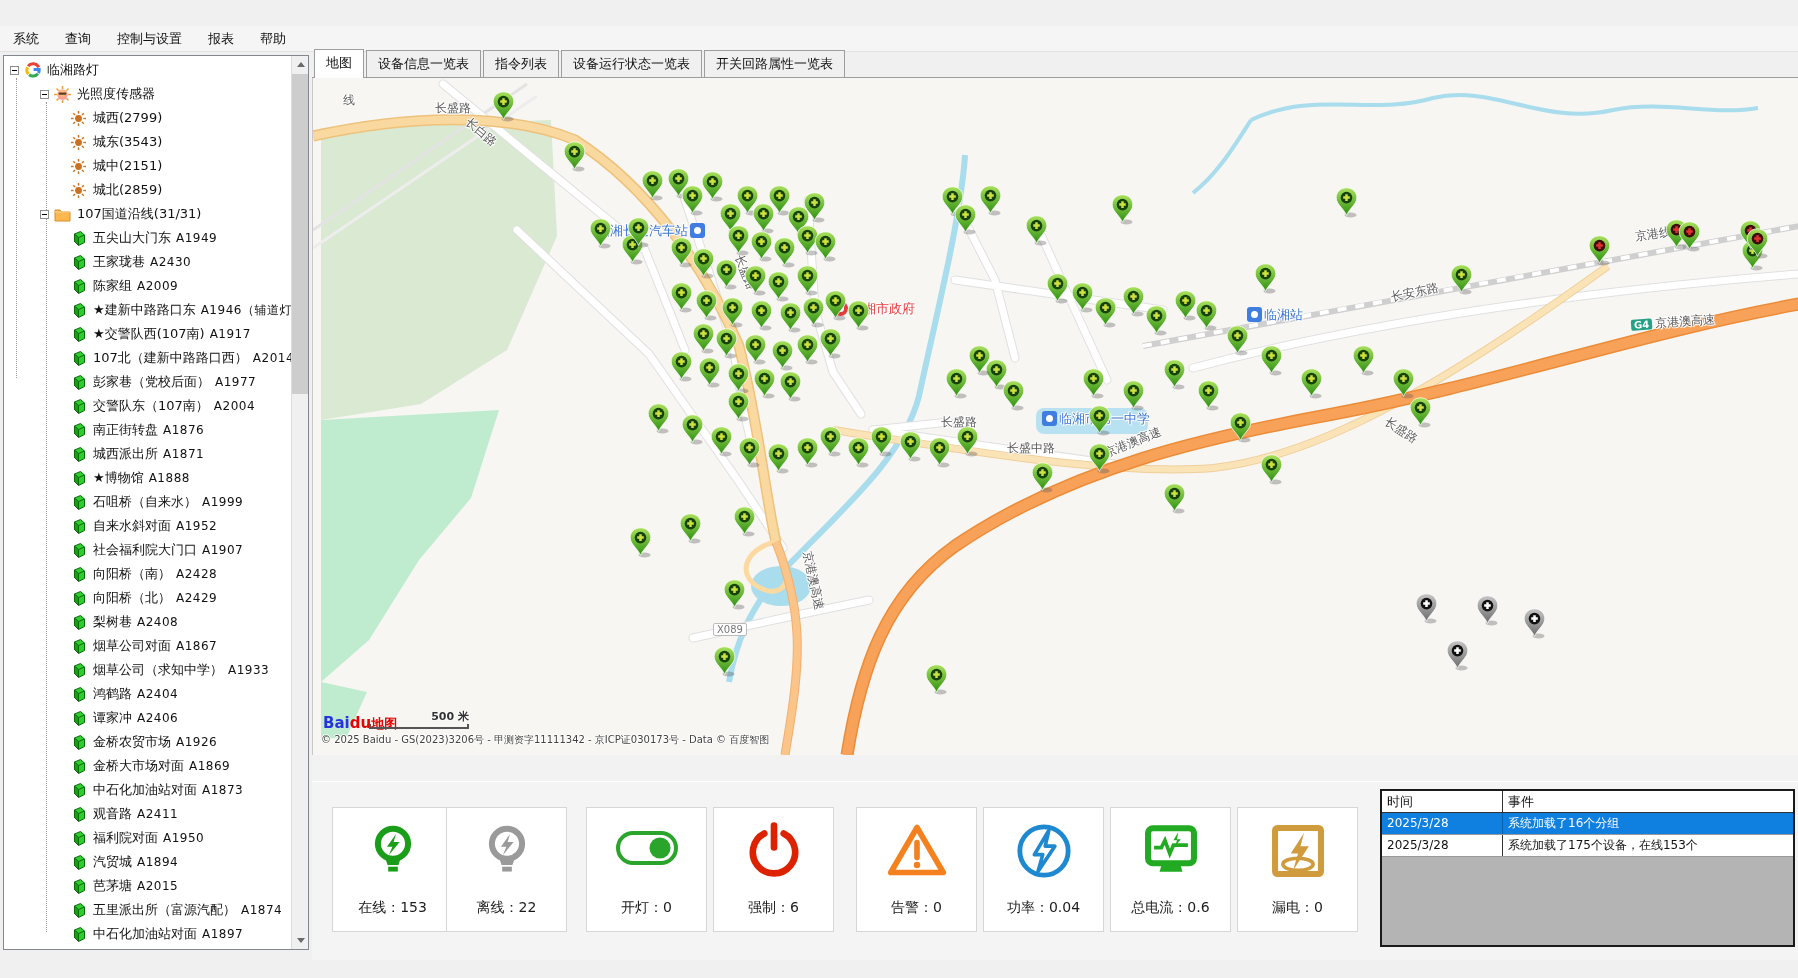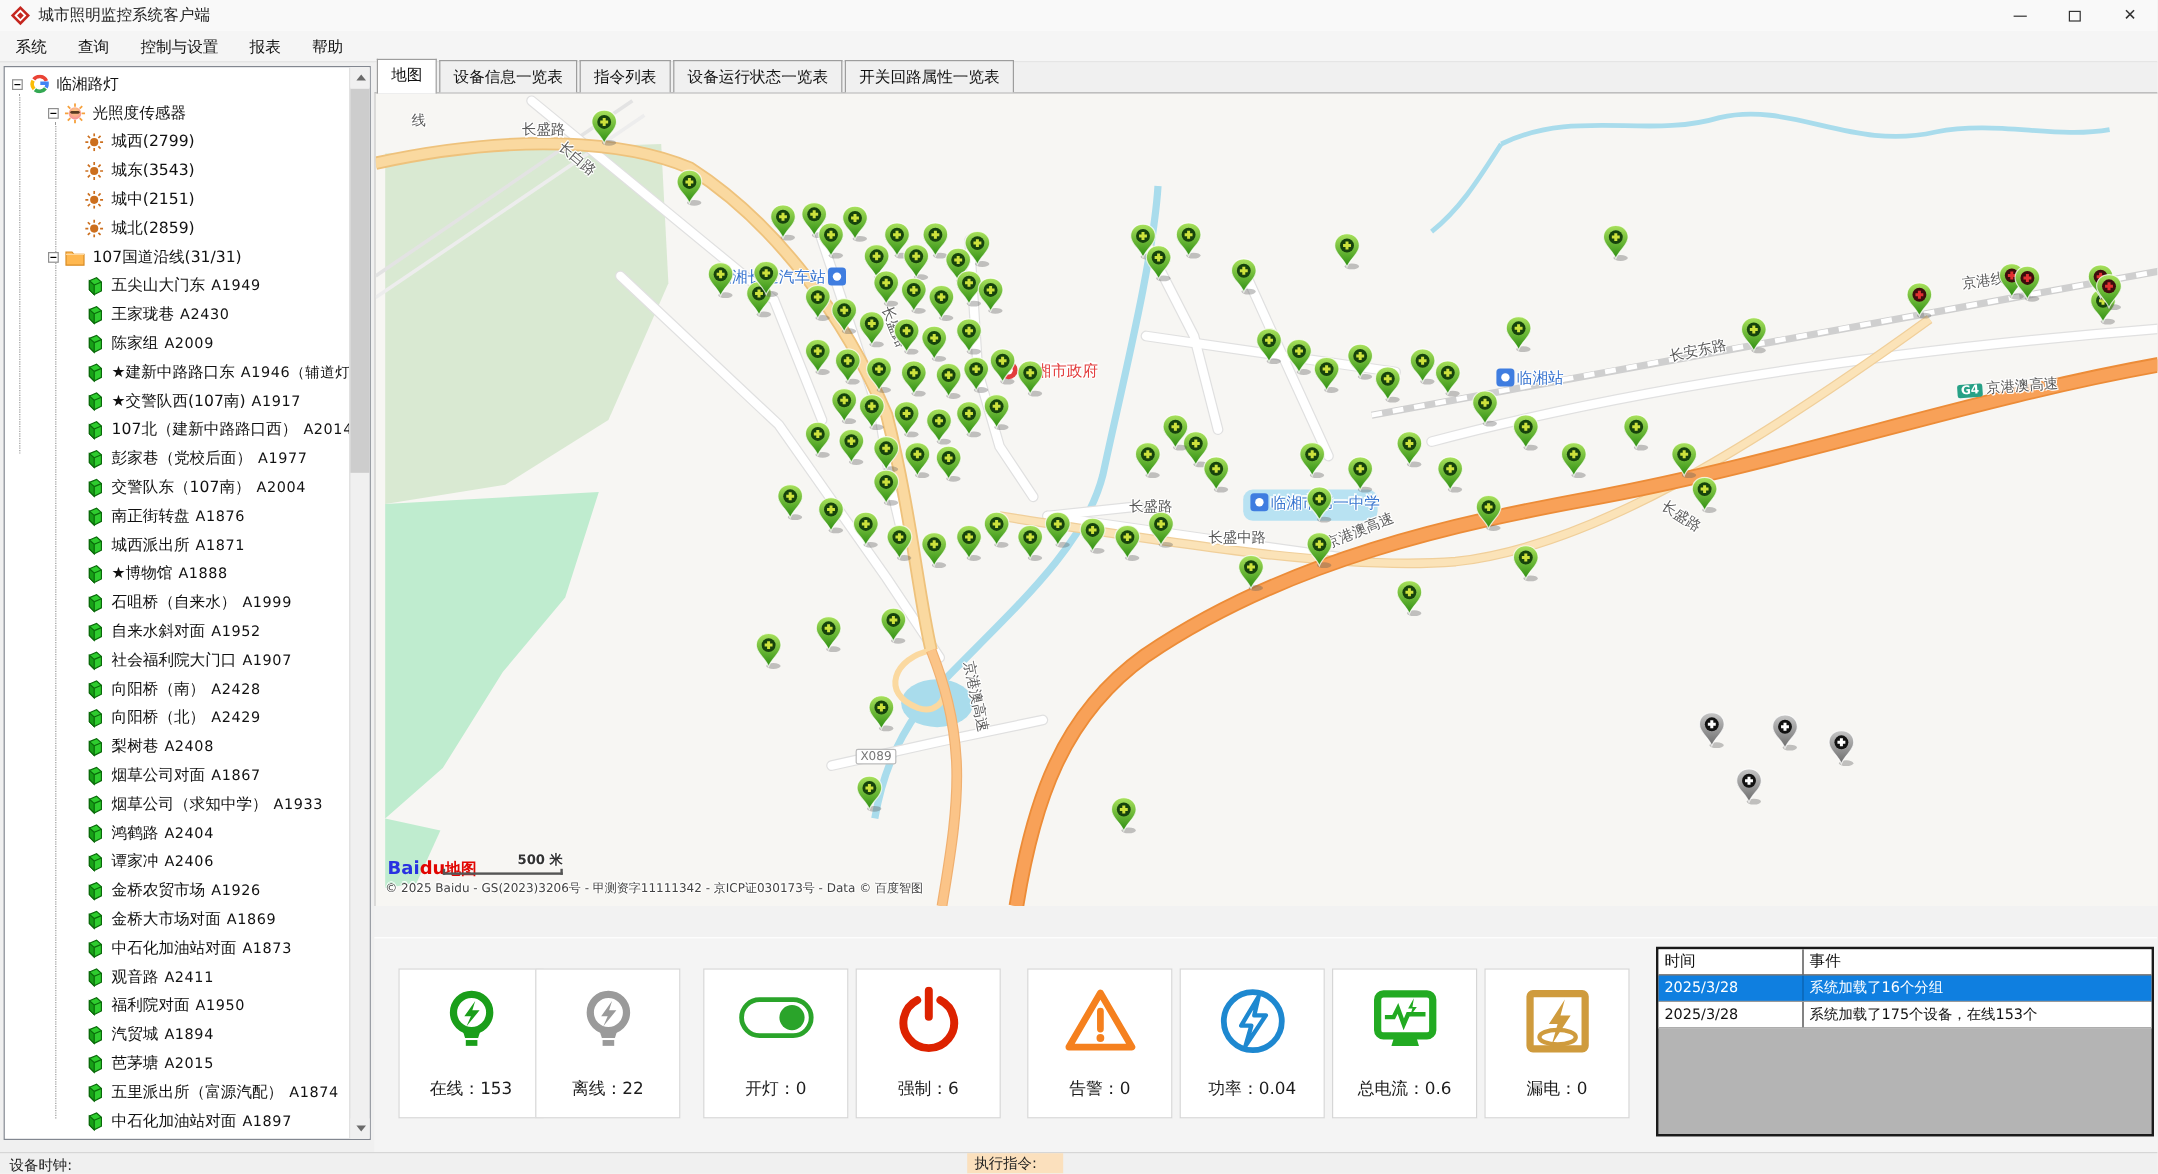--- a/index.html
+++ b/index.html
@@ -104,39 +104,20 @@
     </linearGradient>
     <radialGradient id="sunface" cx="0.5" cy="0.35" r="0.8">
       <stop offset="0" stop-color="#ffd07c"></stop>
         <stop offset="1" stop-color="#f47fa0"></stop>
     </radialGradient>
   </defs>
 </svg>
 
 <div class="window">
 
-  <div class="titlebar">
-    <span class="logo">
-      <svg width="18" height="18" viewBox="0 0 18 18">
-          <path d="M9 1 L17 9 L9 17 L1 9 Z" fill="#c5261f"></path>
-          <path d="M9 4 L14 9 L9 14 L4 9 Z" fill="#fff"></path>
-          <path d="M9 6.2 L11.8 9 L9 11.8 L6.2 9 Z" fill="#c5261f"></path>
-        </svg>
-    </span>
-    <span class="title-text">城市照明监控系统客户端</span>
-    <div class="win-controls">
-      <div class="win-btn">
-          <span class="glyph-min"></span>
-        </div>
-      <div class="win-btn">
-          <span class="glyph-max"></span>
-        </div>
-      <div class="win-btn">✕</div>
-    </div>
-  </div>
 
   <div class="menubar" id="menubar">
       <div class="menu-item">系统</div>
       <div class="menu-item">查询</div>
       <div class="menu-item">控制与设置</div>
       <div class="menu-item">报表</div>
       <div class="menu-item">帮助</div>
     </div>
 
   <div class="tree-panel">
@@ -1398,18 +1379,14 @@
             </div>
             <div class="ev-row">
               <div class="ev-c1">2025/3/28 12:15:08</div>
               <div class="ev-c2">系统加载了175个设备，在线153个</div>
             </div>
           </div>
       </div>
     </div>
   </div>
 
-  <div class="statusbar">
-    <span class="sb-clock">设备时钟:</span>
-    <span class="sb-exec">执行指令:</span>
-  </div>
 
 </div>
 
 </body></html>

